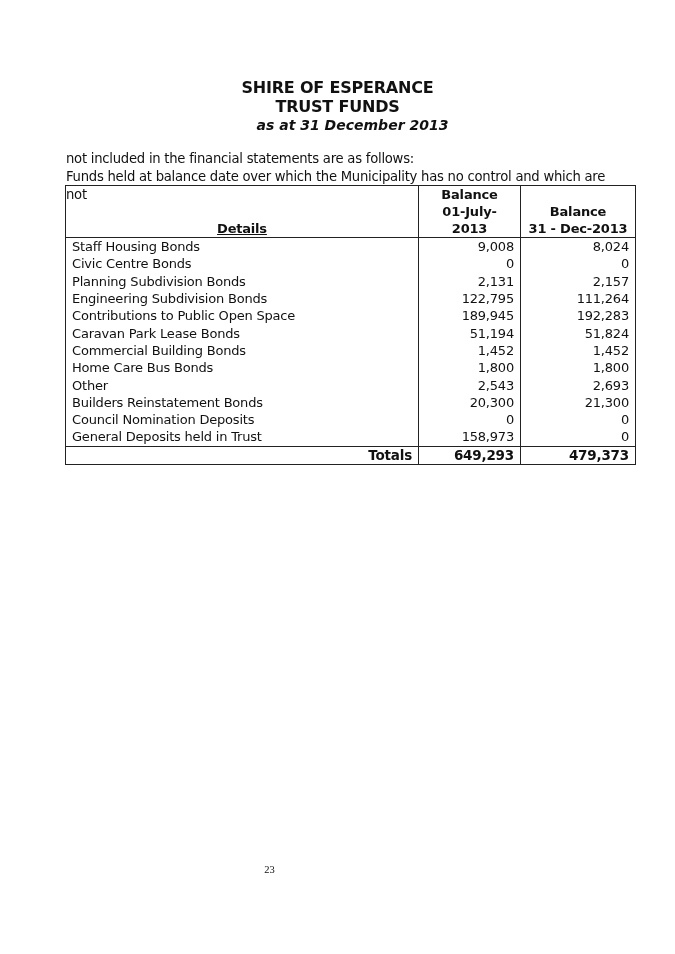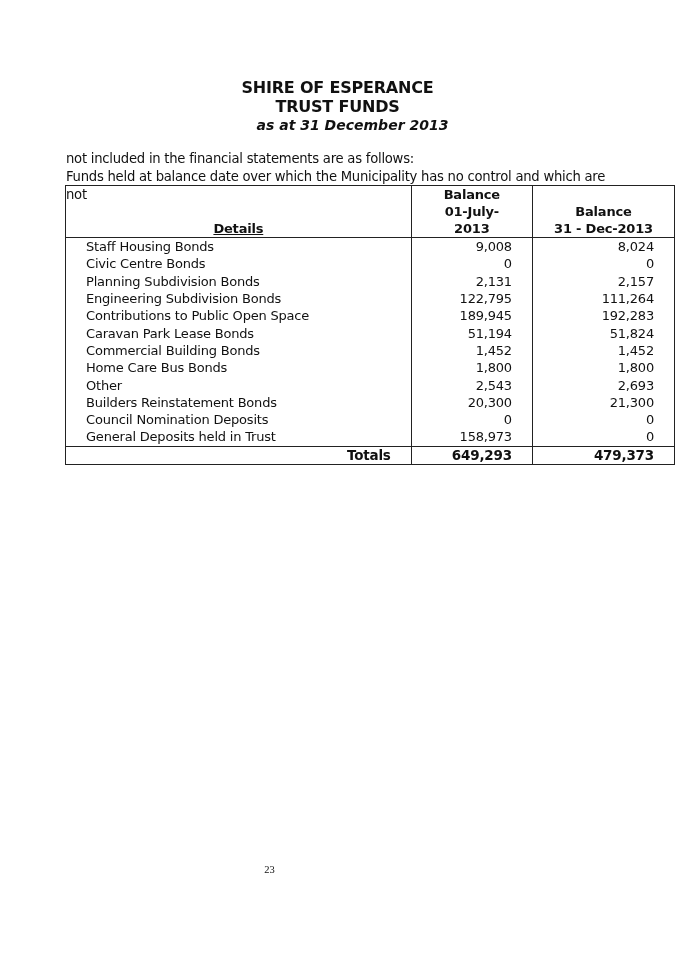--- a/index.html
+++ b/index.html
@@ -2,21 +2,21 @@
 <html><head>
   <meta charset="utf-8">
   <style>
     html, body { margin: 0; padding: 0; background: #ffffff; }
     body { width: 675px; height: 954px; position: relative; overflow: hidden; color: #111; font-family: "DejaVu Sans", sans-serif; }
     .title-block { position: absolute; left: 0; width: 675px; top: 78px; text-align: center; }
     .title-line { font-weight: bold; font-size: 16px; line-height: 19px; letter-spacing: -0.2px; }
     .subtitle { font-weight: bold; font-style: italic; font-size: 14px; line-height: 18px; margin-left: 30px; }
     .intro { position: absolute; left: 66px; top: 150px; width: 560px; font-size: 13.2px; line-height: 18px; letter-spacing: -0.25px; }
     table.trust { position: absolute; left: 65px; top: 185px; border-collapse: collapse; font-size: 13px; letter-spacing: -0.2px; }
-    table.trust td, table.trust th { padding: 0 20px; height: 17.3px; line-height: 17px; white-space: nowrap; }
+    table.trust td, table.trust th { padding: 0 6px; height: 17.3px; line-height: 17px; white-space: nowrap; }
     .col-details { width: 340px; text-decoration: underline; }
     .col-a { width: 89px; }
     .col-b { width: 102px; }
     th { font-weight: bold; vertical-align: bottom; text-align: center; border: 1.5px solid #222; line-height: 17px; }
     th.hdr { height: 51px; padding-bottom: 0; }
     td.label { text-align: left; border-left: 1.5px solid #222; border-right: 1.5px solid #222; }
     td.num { text-align: right; border-right: 1.5px solid #222; }
     tr.totals td { border: 1.5px solid #222; font-weight: bold; font-size: 13.5px; }
     tr.totals td.tlabel { text-align: right; margin-top: 31px; }
     .page-num { position: absolute; left: 0; width: 539px; top: 864px; text-align: center; font-size: 10.5px; font-family: Liberation Serif, serif; }

